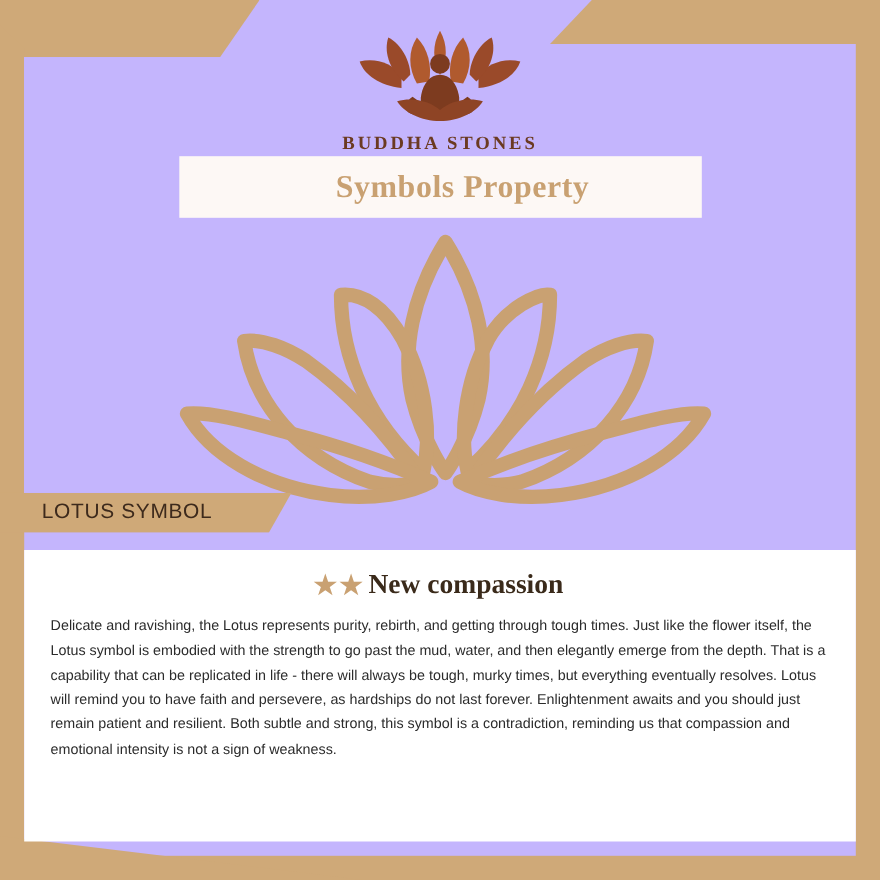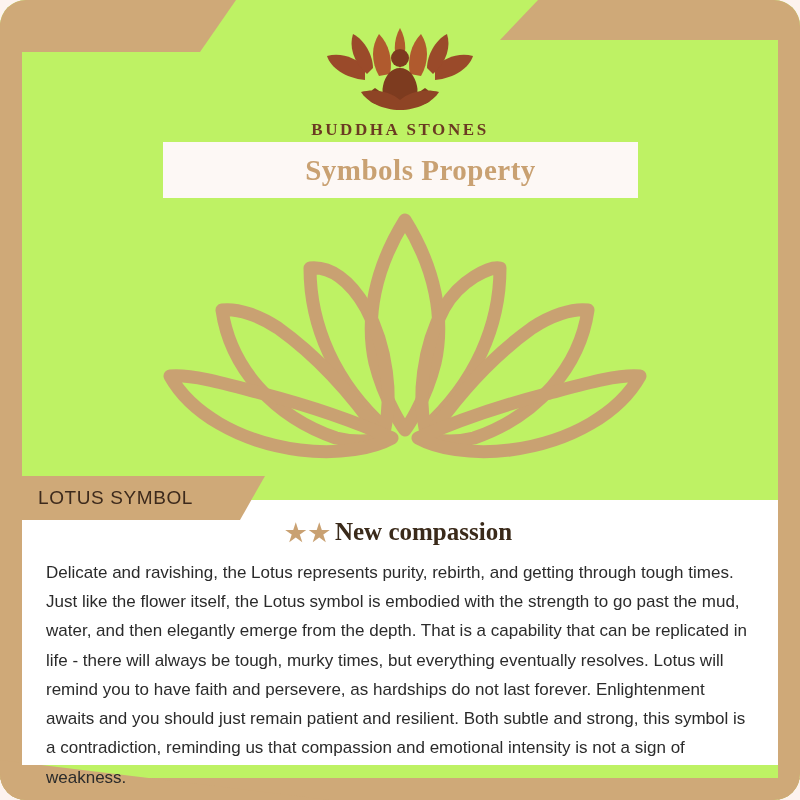--- a/index.html
+++ b/index.html
@@ -11,23 +11,22 @@
     height: 800px;
     font-family: "Liberation Sans", sans-serif;
     background: #fdf3ef;
     overflow: hidden;
   }
 
   .page {
     position: relative;
     width: 800px;
     height: 800px;
-    background: #bef264;
+    background: #c4b5fd;
     overflow: hidden;
-    border-radius: 26px;
   }
 
   
   .wedge {
     position: absolute;
     background: #cfa978;
     z-index: 1;
   }
   .wedge-top-right {
     width: 300px;
@@ -139,27 +138,26 @@
     z-index: 3;
   }
   .lotus-wrap svg { display: block; width: 100%; height: 100%; }
 
   
   .ribbon {
     position: absolute;
     left: 0;
     top: 448px;
     width: 265px;
-    height: 44px;
+    height: 36px;
     background: #cfa978;
     clip-path: polygon(0 0, 265px 0, 240px 44px, 0 44px);
     display: flex;
     align-items: center;
     z-index: 6;
-    margin-top: 28px;
   }
   .ribbon span {
     padding-left: 38px;
     color: #3d2a1c;
     font-size: 19px;
     letter-spacing: 0.6px;
     font-family: "Liberation Sans", sans-serif;
   }
 
   
@@ -188,21 +186,21 @@
     color: #c9a172;
     font-size: 24px;
     line-height: 1;
     position: relative;
     top: 1px;
   }
   .headline .h-word { padding: 0 3px; }
 
   .body-copy {
     margin: 12px 24px 0 24px;
-    font-size: 17px;
+    font-size: 13px;
     line-height: 1.72;
     color: #2b2b2b;
     text-align: left;
     font-family: "Liberation Sans", sans-serif;
   }
 </style>
 </head>
 <body>
 
 <div class="page">

